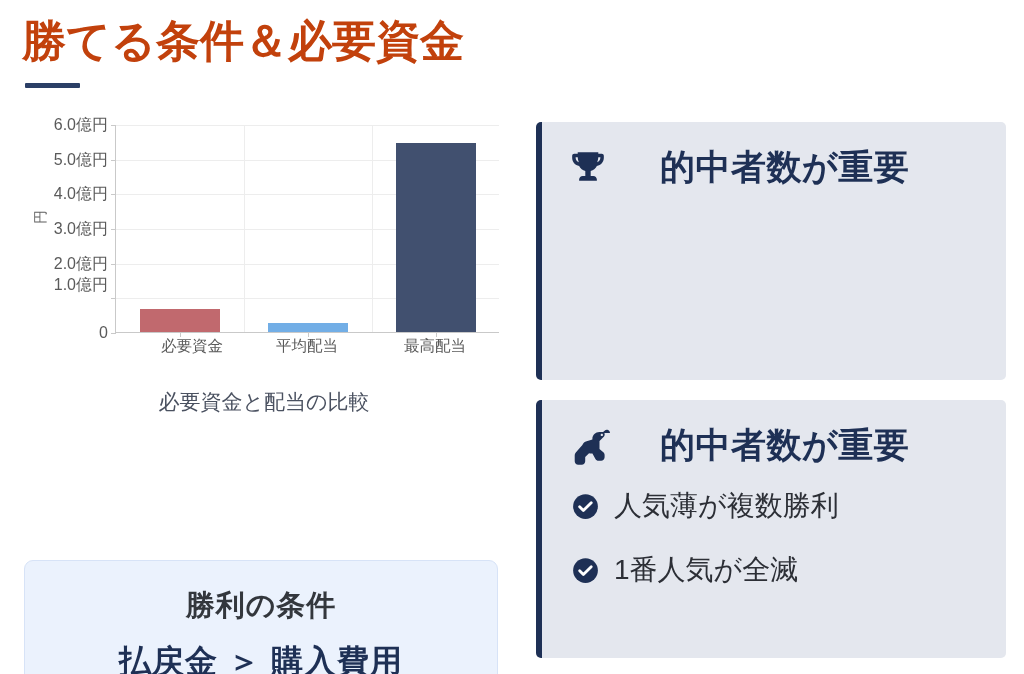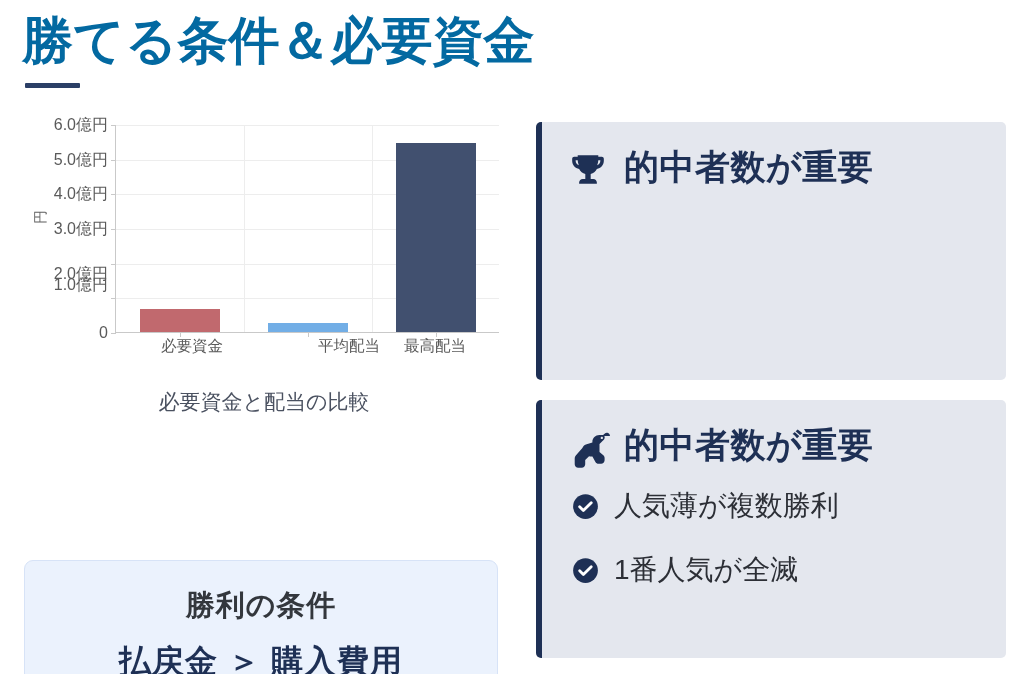--- a/index.html
+++ b/index.html
@@ -16,24 +16,24 @@
   }
 
   
   .title-block {
     position: absolute;
     left: 22px;
     top: 10px;
     width: 720px;
   }
   .title-text {
-    font-size: 51px;
+    font-size: 44px;
     line-height: 62px;
     font-weight: bold;
-    color: #0369a1;
+    color: #c2410c;
     letter-spacing: 0px;
     white-space: nowrap;
   }
   .title-underline {
     margin-top: 11px;
     margin-left: 3px;
     width: 55px;
     height: 5px;
     background: #2B3F66;
     border-radius: 1px;
@@ -189,22 +189,23 @@
     background: #E4E7EE;
     border-left: 6px solid #1E3055;
     border-radius: 5px;
     box-sizing: border-box;
   }
   #panel-0 { top: 122px; height: 258px; }
   #panel-1 { top: 400px; height: 258px; }
 
   .panel-head {
     display: flex;
-    align-items: flex-end;
+    align-items: center;
     padding: 22px 0 0 26px;
+    gap: 36px;
   }
   .panel-icon {
     width: 44px;
     height: 40px;
     flex: 0 0 auto;
     display: flex;
     align-items: center;
     justify-content: flex-start;
   }
   .panel-title {
@@ -245,21 +246,21 @@
   <div class="title-underline"></div>
 </div>
 
 <div class="left-col">
 
   <div class="chart-wrap">
     <div class="chart-ylabel">円</div>
     <div class="chart-yticks" id="yticks">
         <div class="ytick" style="top: 221px;">0</div>
         <div class="ytick" style="top: 173px;">1.0億円</div>
-        <div class="ytick" style="top: 151.667px; margin-top: 10px;">2.0億円</div>
+        <div class="ytick" style="top: 151.667px;">2.0億円</div>
         <div class="ytick" style="top: 117px;">3.0億円</div>
         <div class="ytick" style="top: 82.3333px;">4.0億円</div>
         <div class="ytick" style="top: 47.6667px;">5.0億円</div>
         <div class="ytick" style="top: 13px;">6.0億円</div>
       </div>
     <div class="plot" id="plot">
         <div class="tickmark" style="top: 208px;"></div>
         <div class="gridline" style="top: 173.333px;"></div>
         <div class="tickmark" style="top: 173.333px;"></div>
         <div class="gridline" style="top: 138.667px;"></div>
@@ -276,21 +277,21 @@
         <div class="bar" title="必要資金" style="left: 24.32px; width: 79.36px; height: 22.5333px; background: rgb(193, 105, 110);"></div>
         <div class="vline" style="left: 128px;"></div>
         <div class="xtickmark" style="left: 192px;"></div>
         <div class="bar" title="平均配当" style="left: 152.32px; width: 79.36px; height: 9.36px; background: rgb(114, 174, 230);"></div>
         <div class="vline" style="left: 256px;"></div>
         <div class="xtickmark" style="left: 320px;"></div>
         <div class="bar" title="最高配当" style="left: 280.32px; width: 79.36px; height: 188.933px; background: rgb(65, 80, 111);"></div>
       </div>
     <div class="xlabels" id="xlabels">
         <div class="xlabel" style="left: 77px;">必要資金</div>
-        <div class="xlabel" style="left: 192px; margin-left: 42px;">平均配当</div>
+        <div class="xlabel" style="left: 192px;">平均配当</div>
         <div class="xlabel" style="left: 320px;">最高配当</div>
       </div>
   </div>
 
   <div class="chart-caption">必要資金と配当の比較</div>
 
   <div class="condition-box">
     <div class="condition-title">勝利の条件</div>
     <div class="condition-formula">払戻金 ＞ 購入費用</div>
   </div>

